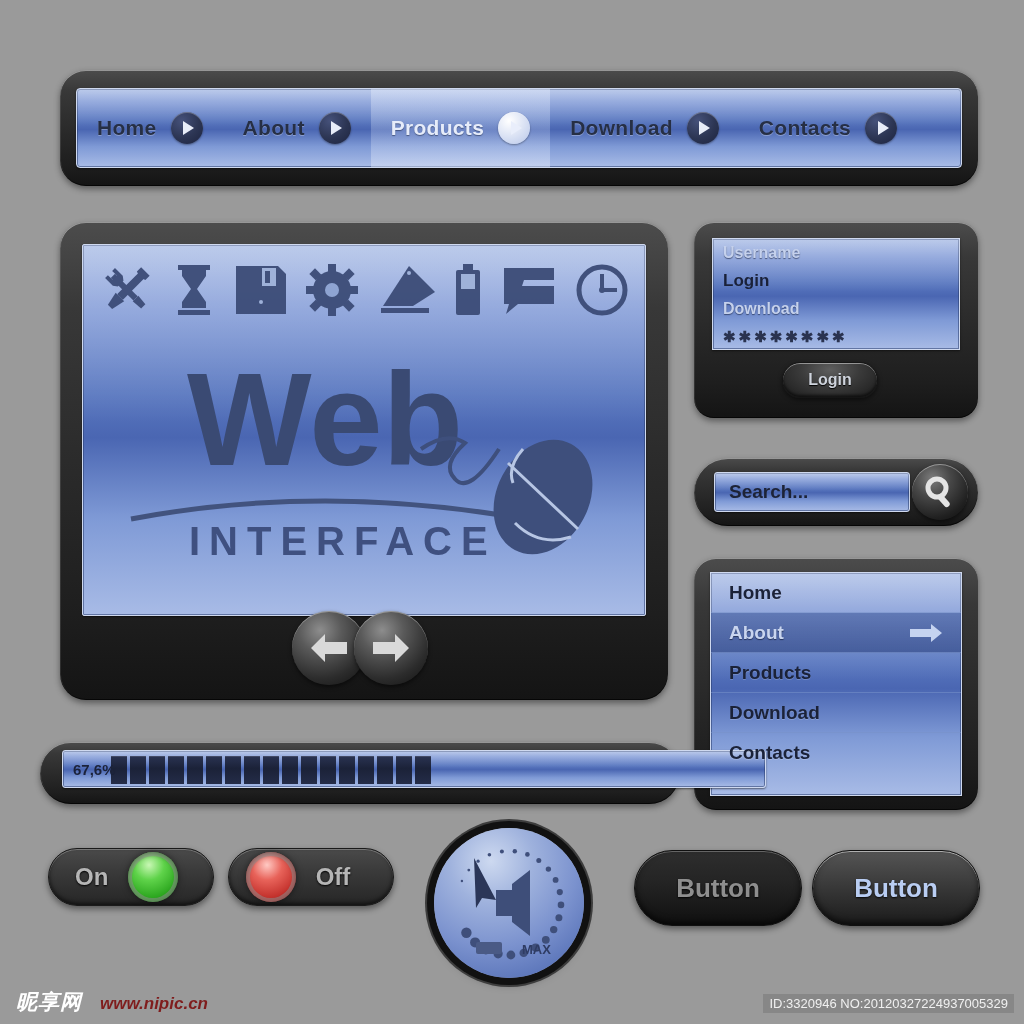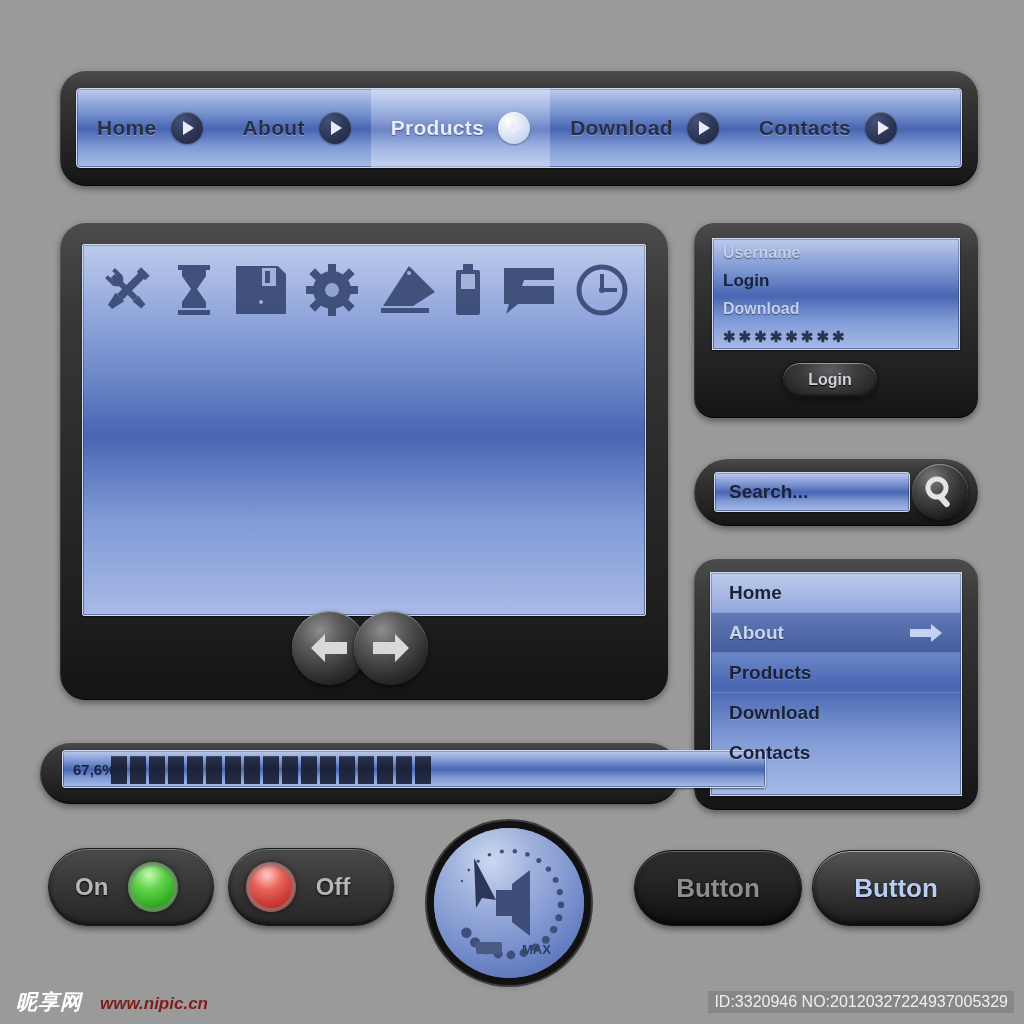--- a/index.html
+++ b/index.html
@@ -155,21 +155,21 @@
   }
   #progBlocks { position: absolute; left: 48px; top: 5px; height: 28px; display: flex; gap: 3px; z-index: 3; }
   .pblock {
     width: 16px; height: 28px;
     background: linear-gradient(180deg, #2a3352 0%, #1b2238 45%, #242c48 100%);
     box-shadow: inset 0 1px 0 rgba(255,255,255,.12);
   }
 
   
   .toggle {
-    position: absolute; top: 848px; width: 166px; height: 78px; border-radius: 39px;
+    position: absolute; top: 848px; width: 166px; height: 58px; border-radius: 39px;
     background: linear-gradient(180deg, #4a4a4a 0%, #3a3a3a 40%, #262626 100%);
     box-shadow: inset 0 1px 0 rgba(255,255,255,.28), inset 0 -2px 4px rgba(0,0,0,.6), 0 3px 6px rgba(0,0,0,.45);
     border: 1px solid #1a1a1a;
     display: flex; align-items: center; cursor: pointer;
   }
   #toggleOn { left: 48px; justify-content: flex-start; padding-left: 26px; }
   #toggleOff { left: 228px; justify-content: center; padding-right: 26px; }
   .toglbl { font-size: 24px; font-weight: bold; color: #b6b6b6; text-shadow: 0 1px 2px #000; }
   .led {
     width: 50px; height: 50px; border-radius: 50%; flex: none;
@@ -213,21 +213,21 @@
     font-size: 21px; font-weight: bold; color: #ffffff;
     font-style: italic; letter-spacing: 1px;
     font-family: "DejaVu Sans", sans-serif;
   }
   #wmUrl {
     position: absolute; left: 100px; bottom: 10px;
     font-size: 17px; font-style: italic; font-weight: bold; color: #7f1d1d;
   }
   #wmId {
     position: absolute; right: 10px; bottom: 11px;
-    font-size: 16px; color: #f0f0f0; background: rgba(120,120,120,.55);
+    font-size: 13px; color: #f0f0f0; background: rgba(120,120,120,.55);
     padding: 2px 6px; white-space: nowrap;
   }
 </style>
 </head>
 <body>
 
 <div id="stage">
 
   <div class="bezel" id="navbar">
     <div id="navStrip" class="bluepanel">
@@ -341,20 +341,34 @@
         <span>
           <svg width="54" height="52" viewBox="0 0 54 52" class="uiicon">
             <circle cx="27" cy="26" r="23" fill="none" stroke="#3c4c77" stroke-width="5"></circle>
             <rect x="25" y="10" width="4" height="18"></rect>
             <rect x="27" y="24" width="15" height="4"></rect>
             <circle cx="27" cy="26" r="3"></circle>
           </svg>
         </span>
       </div>
 
+      <div id="logoWrap">
+        <svg id="logoSvg" width="556" height="230" viewBox="0 0 556 230">
+          <text x="96" y="128" font-family="'Liberation Sans', sans-serif" font-size="132" font-weight="bold" fill="#3a4a73">Web</text>
+          <path d="M40 182 Q220 148 410 178" fill="none" stroke="#42537e" stroke-width="5"></path>
+          <text x="98" y="218" font-family="'Liberation Sans', sans-serif" font-size="40" font-weight="bold" letter-spacing="9" fill="#3f5080">INTERFACE</text>
+          <g>
+            <path d="M330 112 q26 -18 44 -6 q-24 22 -10 36 q14 16 44 -30" fill="none" stroke="#3e4f7c" stroke-width="4"></path>
+            <ellipse cx="452" cy="160" rx="46" ry="60" transform="rotate(28 452 160)" fill="#3e4f7c"></ellipse>
+            <path d="M417 126 L487 192" stroke="#b7c6e4" stroke-width="3" fill="none"></path>
+            <path d="M432 112 q-16 18 -10 34" stroke="#b7c6e4" stroke-width="3" fill="none"></path>
+            <path d="M424 186 q24 24 56 14" stroke="#b7c6e4" stroke-width="3" fill="none"></path>
+          </g>
+        </svg>
+      </div>
     </div>
 
     <div id="arrowPod">
       <div class="roundbtn" id="prevBtn">
         <svg width="40" height="32" viewBox="0 0 40 32">
           <path d="M16 2 L2 16 L16 30 L16 22 L38 22 L38 10 L16 10 z" fill="#d9d9d9"></path>
         </svg>
       </div>
       <div class="roundbtn" id="nextBtn">
         <svg width="40" height="32" viewBox="0 0 40 32">

